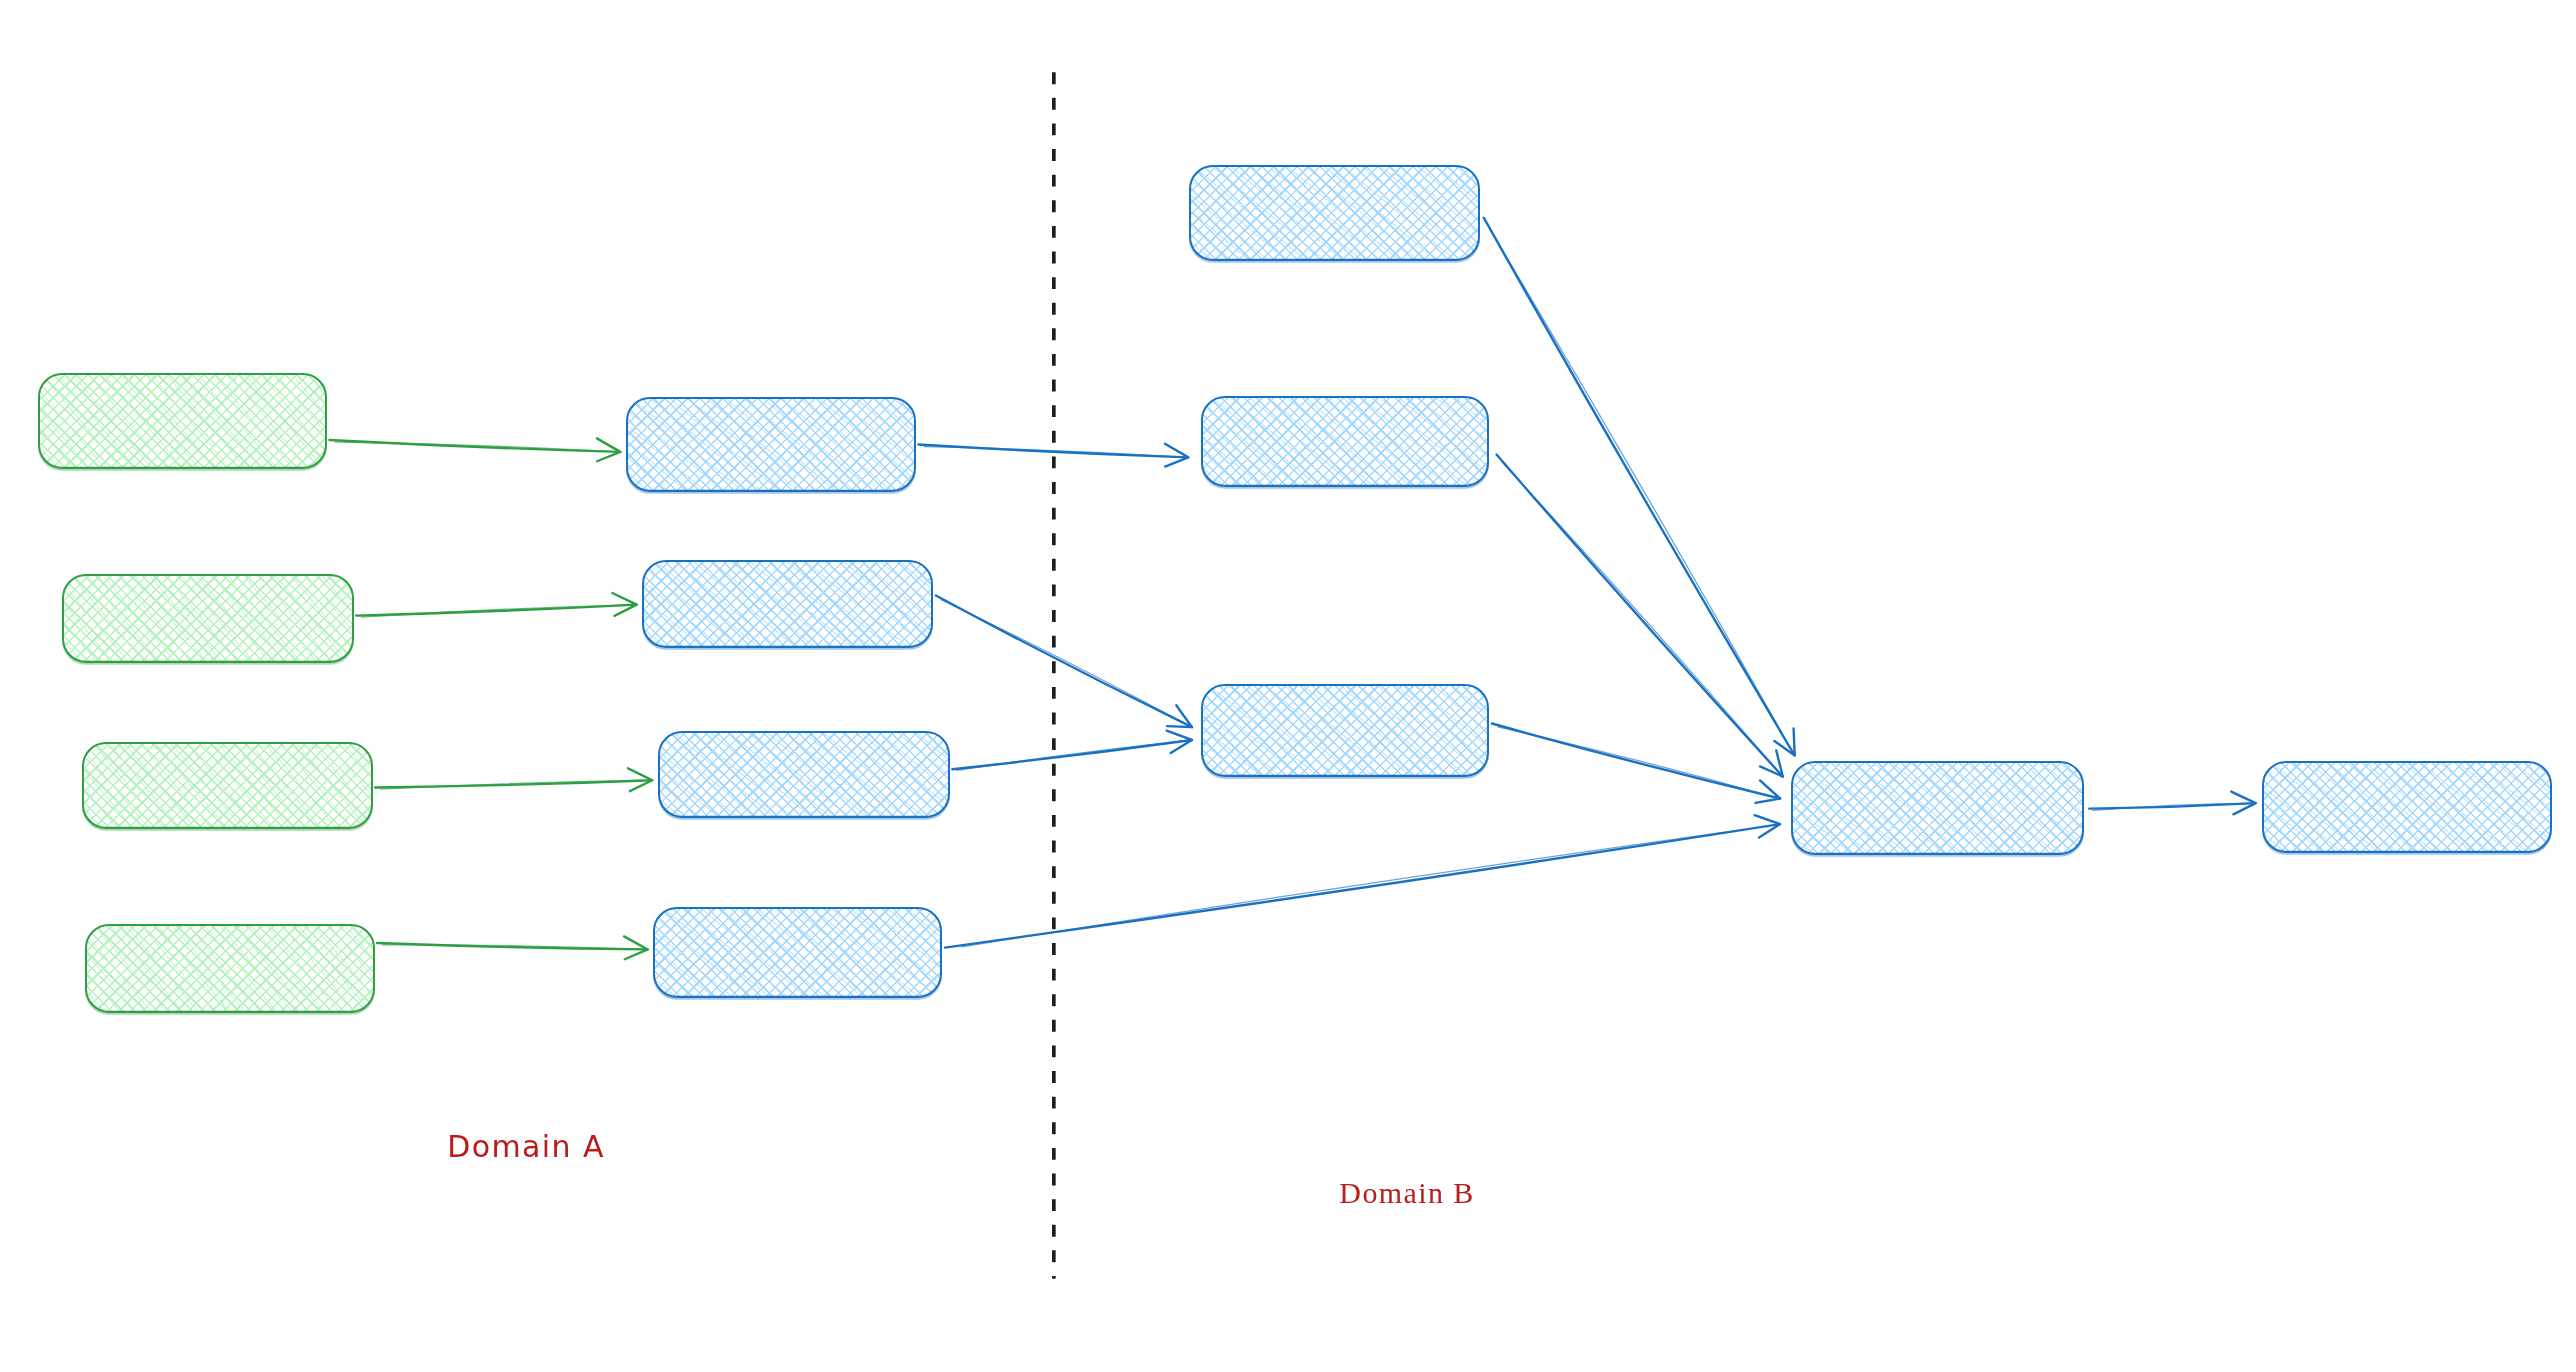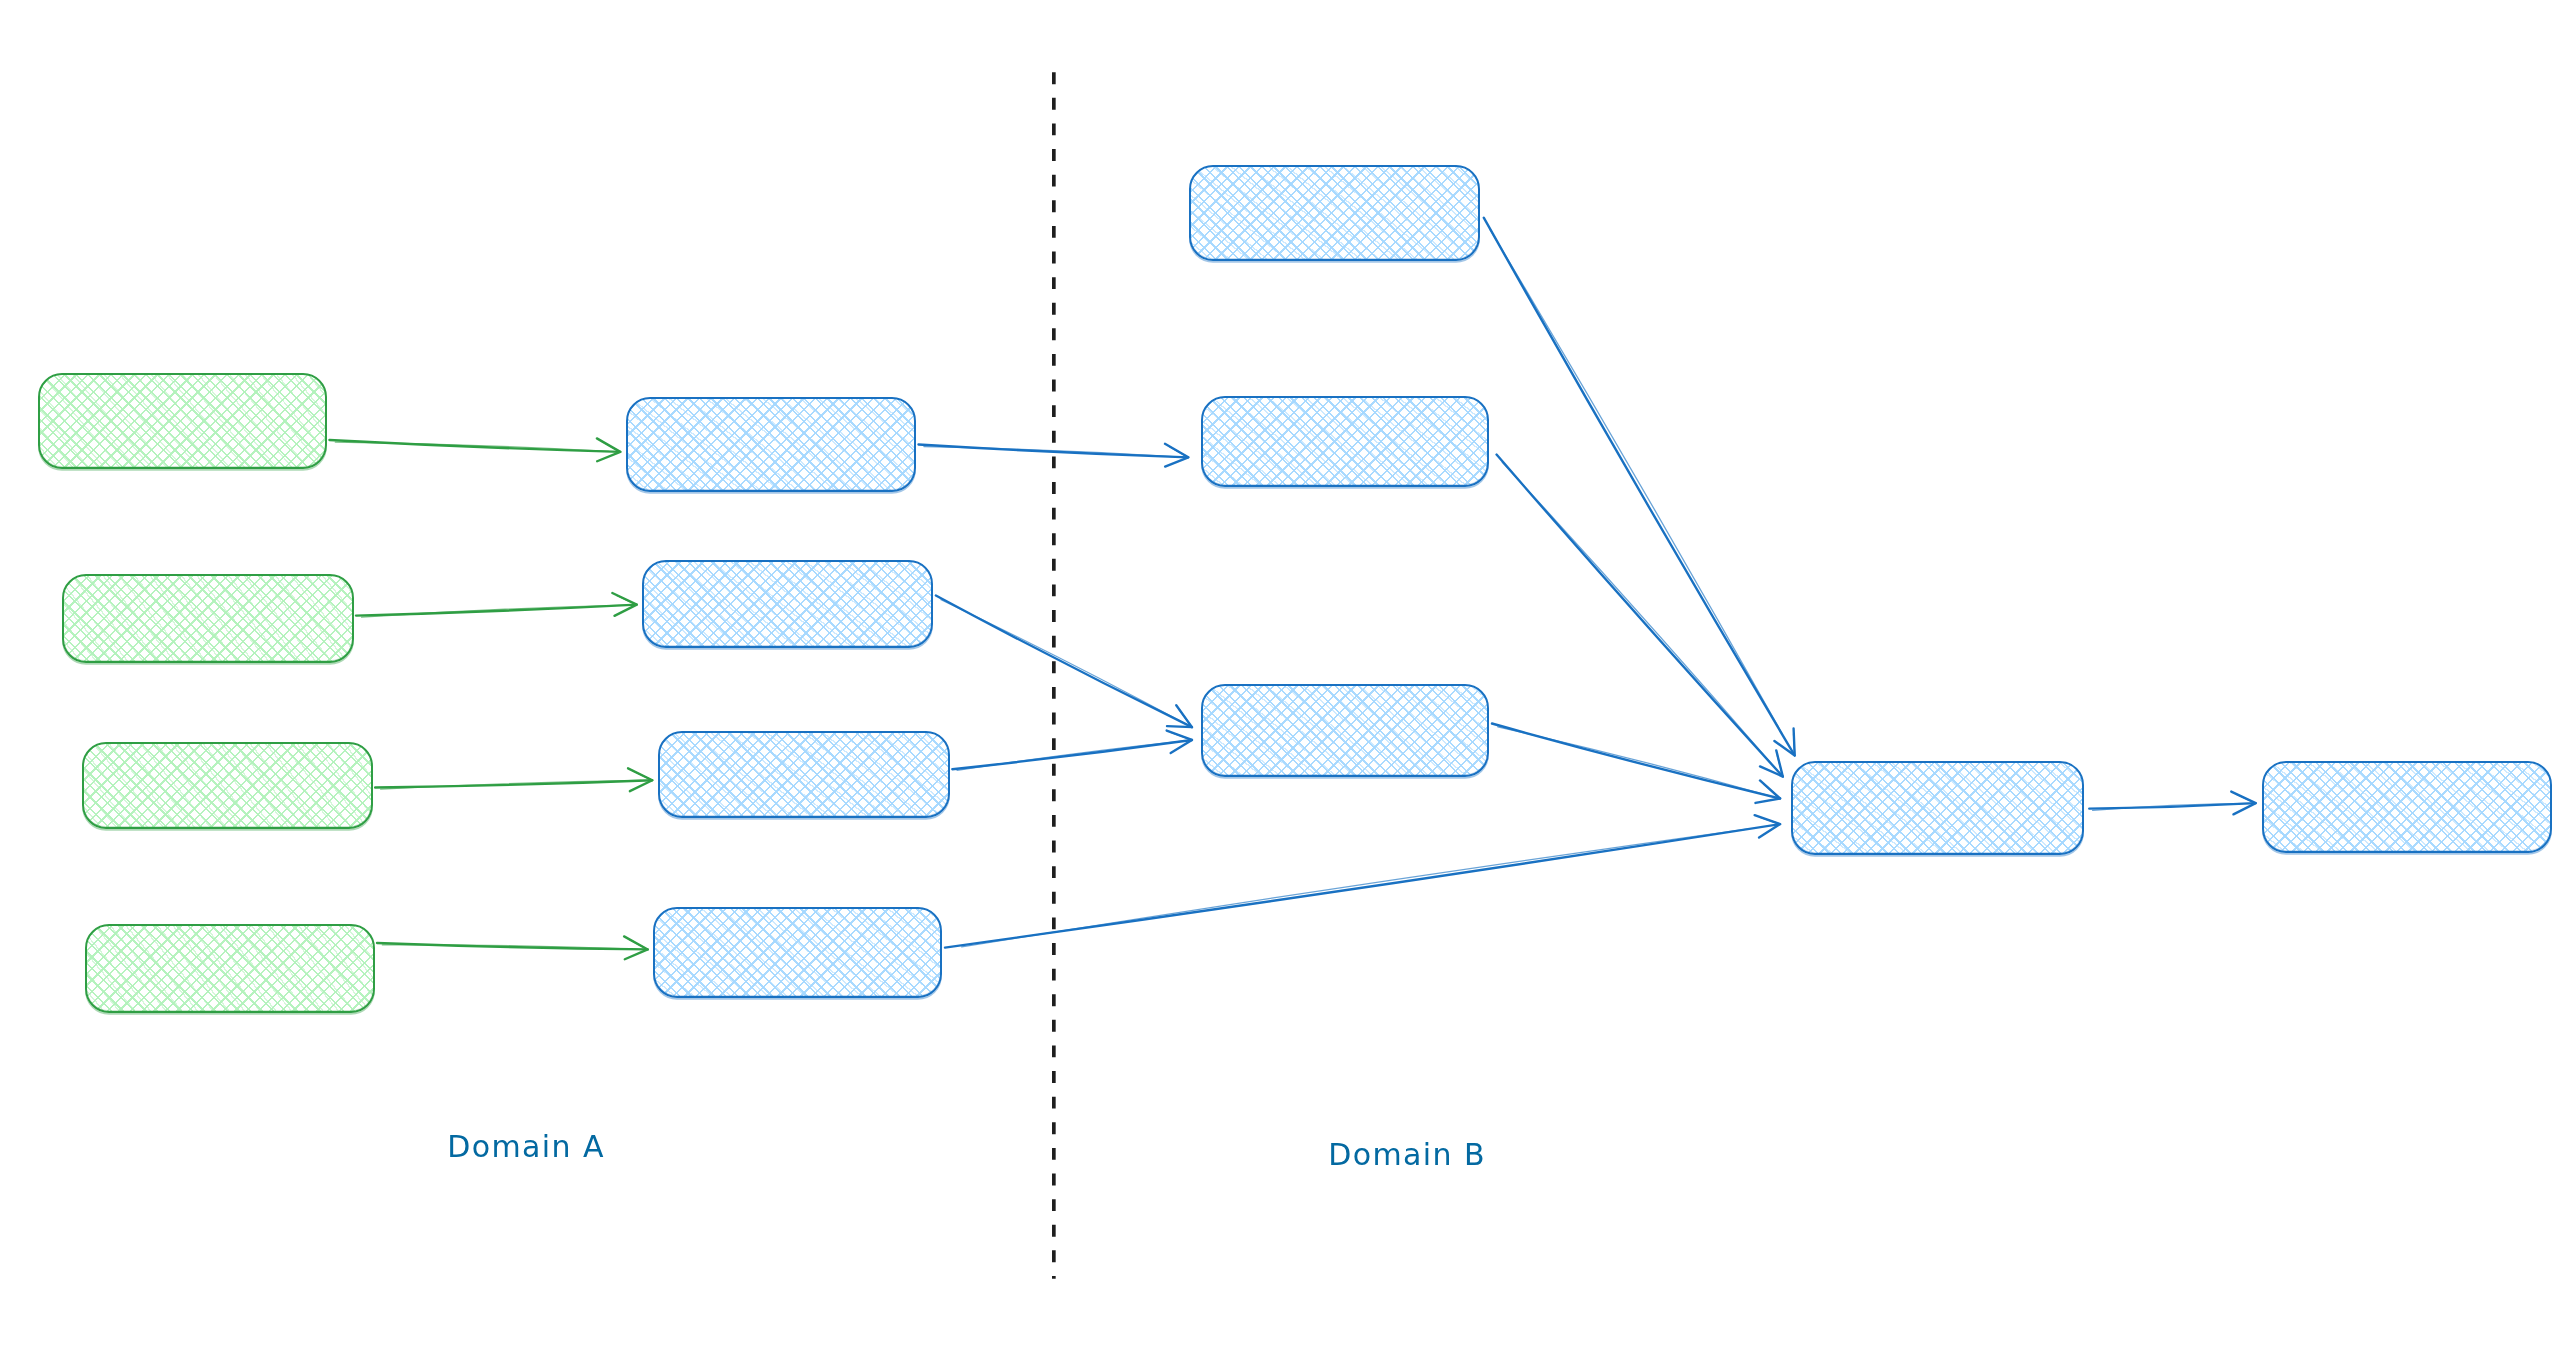--- a/index.html
+++ b/index.html
@@ -32,21 +32,21 @@
     background-image:
       repeating-linear-gradient(45deg,  rgba(165,216,255,.95) 0 1.6px, rgba(255,255,255,0) 1.6px 8.2px),
       repeating-linear-gradient(135deg, rgba(165,216,255,.95) 0 1.6px, rgba(255,255,255,0) 1.6px 8.2px),
       repeating-linear-gradient(40deg,  rgba(165,216,255,.55) 0 1.4px, rgba(255,255,255,0) 1.4px 12px);
   }
   .domain-label{
     position:absolute;
     transform:translateX(-50%);
     font-size:30px;
     letter-spacing:1.4px;
-    color:#0369a1;
+    color:#b91c1c;
     white-space:nowrap;
   }
 </style>
 </head>
 <body>
 
 <div class="stage">
   <svg id="edge-layer" viewBox="0 0 2816 1500" xmlns="http://www.w3.org/2000/svg">
       <defs>
         <marker id="ah-green" viewBox="-32 -20 40 40" refX="0" refY="0" markerWidth="40" markerHeight="40" markerUnits="userSpaceOnUse" orient="auto">
@@ -117,15 +117,15 @@
       <div class="node blue" style="left: 642px; top: 560px; width: 291px; height: 88px;"></div>
       <div class="node blue" style="left: 658px; top: 731px; width: 292px; height: 87px;"></div>
       <div class="node blue" style="left: 653px; top: 907px; width: 289px; height: 91px;"></div>
       <div class="node blue" style="left: 1189px; top: 165px; width: 291px; height: 96px;"></div>
       <div class="node blue" style="left: 1201px; top: 396px; width: 288px; height: 91px;"></div>
       <div class="node blue" style="left: 1201px; top: 684px; width: 288px; height: 93px;"></div>
       <div class="node blue" style="left: 1791px; top: 761px; width: 293px; height: 94px;"></div>
       <div class="node blue" style="left: 2262px; top: 761px; width: 290px; height: 92px;"></div>
     </div>
   <div class="domain-label" style="left:526px;top:1129px;">Domain A</div>
-  <div class="domain-label" style="left:1407px;top:1137px;">Domain B</div>
+  <div class="domain-label" style="left:1407px;top:1176px;font-family:Liberation Serif, serif;">Domain B</div>
 </div>
 
 
 </body></html>

